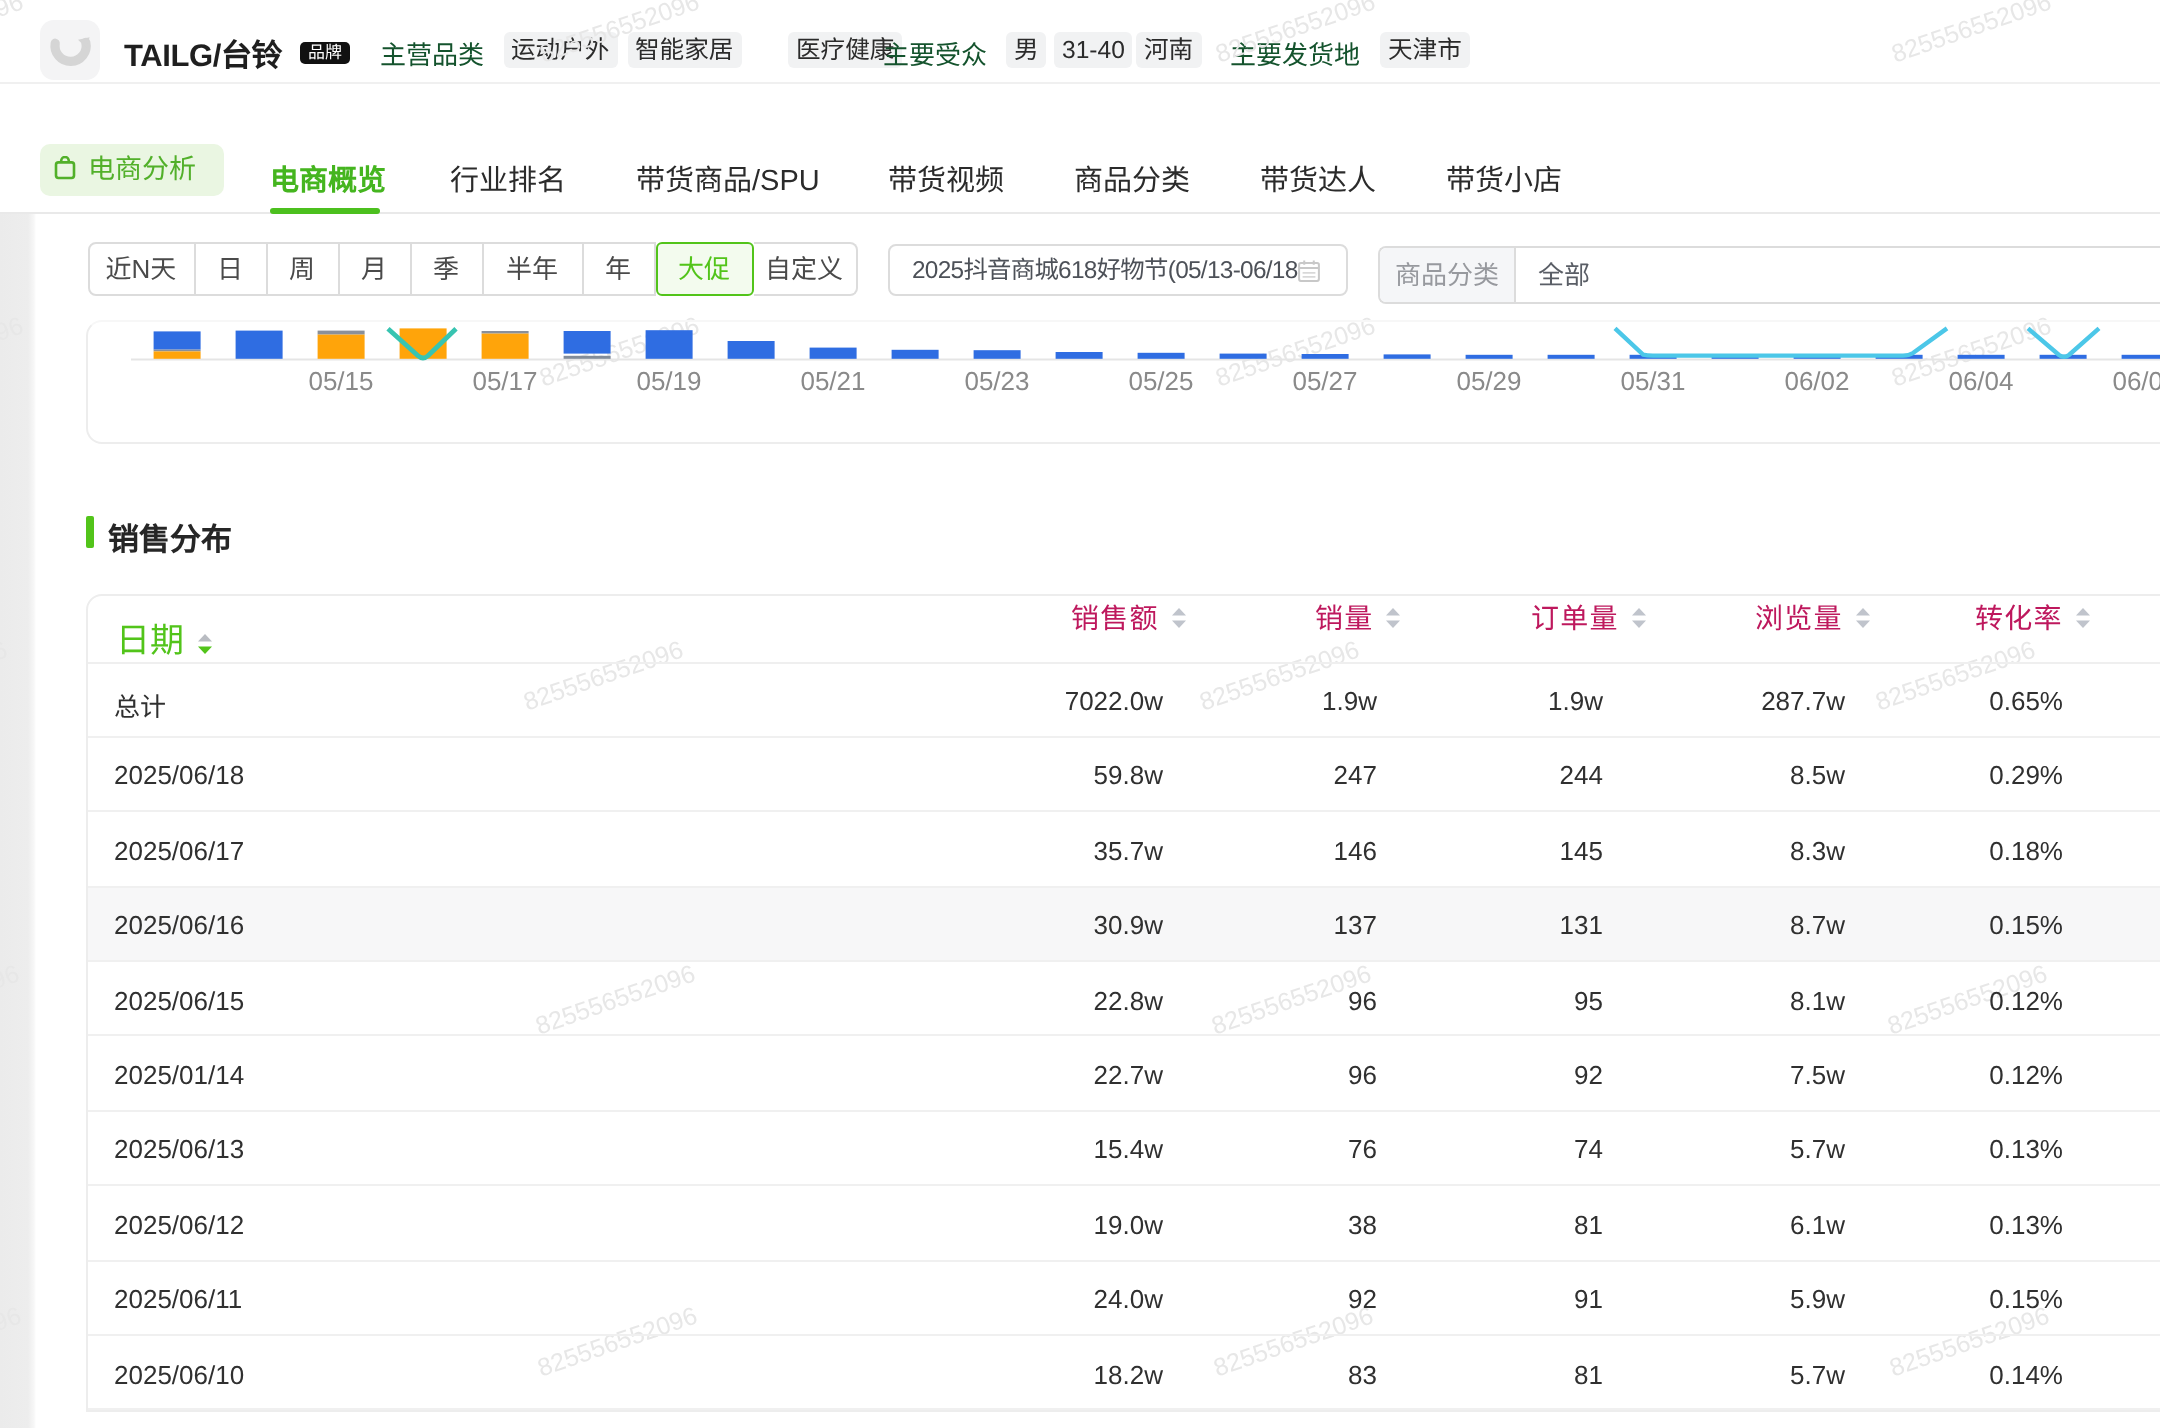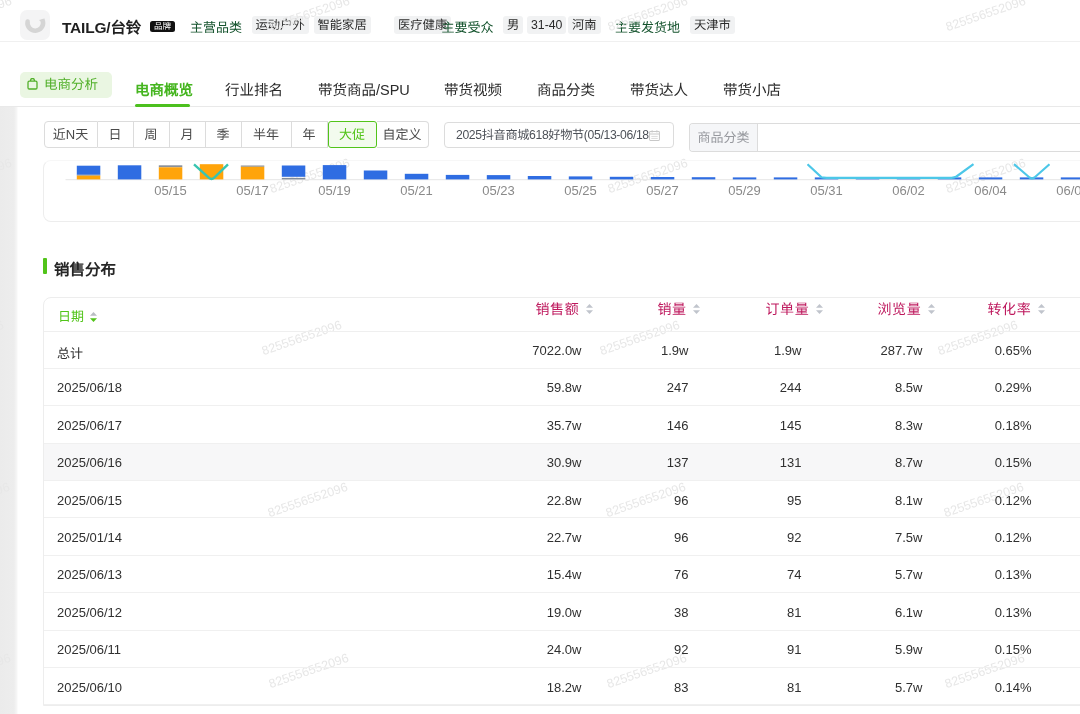--- a/index.html
+++ b/index.html
@@ -24,21 +24,21 @@
 .dsel{position:absolute;left:443.5px;top:122px;width:230px;height:25.5px;border:1px solid #dcdcdc;border-radius:4px;background:#fff;z-index:10;font-size:12.2px;color:#4d5158;line-height:25px;padding-left:11.5px;letter-spacing:-0.35px;white-space:nowrap;overflow:hidden}
 .cat{position:absolute;left:689px;top:123px;height:29px;right:0;border:1px solid #dcdcdc;border-right:none;border-radius:4px 0 0 4px;display:flex;z-index:10;overflow:hidden}
 .cat .lab{width:68px;background:#f5f6f8;color:#97999e;font-size:13px;line-height:27px;text-align:center;border-right:1px solid #dcdcdc}
 .cat .val{flex:1;background:#fff;color:#5a5e66;font-size:13px;line-height:27px;padding-left:11px}
 .chartcard{position:absolute;left:42.5px;top:160px;width:1045px;height:62px;border:1px solid #ededed;border-top-color:#f7f7f7;border-radius:8px;overflow:hidden;z-index:41}
 .sect{position:absolute;left:43px;top:257px;z-index:10}
 .sbar{position:absolute;left:0;top:0.5px;width:4px;height:16.5px;background:#52c41a;border-radius:1px}
 .stit{position:absolute;left:11px;top:0;font-size:15.5px;font-weight:bold;color:#262626;white-space:nowrap}
 .tcard{position:absolute;left:42.5px;top:296.5px;width:1045px;height:409px;border:1px solid #ededed;border-radius:8px 8px 0 0;z-index:41;overflow:hidden}
 .thead{position:relative;height:34px;border-bottom:1px solid #efefef}
-.thead .c0{position:absolute;left:14.5px;top:8.5px;font-size:13px;color:#52c41a}
+.thead .c0{position:absolute;left:14.5px;top:8.5px;font-size:17px;color:#52c41a}
 .hc{position:absolute;top:0;font-size:14px;color:#be185d;letter-spacing:.6px}
 .sic{vertical-align:-1.5px;margin-left:1px}
 .trow{position:relative;height:37.4px;border-bottom:1px solid #f0f0f0;font-size:13px;color:#303030}
 .trow.hl{background:#f7f7f8}
 .trow .c0{position:absolute;left:13.5px;top:11.5px}
 .trow .cr{position:absolute;top:11.5px}
 .cr{text-align:left}
 .thead .c0 .sic{vertical-align:-2px}
 </style></head>
 <body>
@@ -92,20 +92,21 @@
 <div class="dsel">2025抖音商城618好物节(05/13-06/18<svg width="11" height="11" viewBox="0 0 12 12" style="position:absolute;right:13px;top:7px">
       <rect x="0.6" y="1.6" width="10.8" height="9.8" rx="1" fill="none" stroke="#c8c8c8" stroke-width="1.1"></rect>
       <line x1="0.6" y1="4.4" x2="11.4" y2="4.4" stroke="#c8c8c8" stroke-width="1.1"></line>
       <line x1="3.4" y1="0.3" x2="3.4" y2="2.6" stroke="#c8c8c8" stroke-width="1.1"></line>
       <line x1="8.6" y1="0.3" x2="8.6" y2="2.6" stroke="#c8c8c8" stroke-width="1.1"></line>
       <line x1="2.5" y1="7" x2="9.5" y2="7" stroke="#d8d8d8" stroke-width="1"></line>
       <line x1="2.5" y1="9.2" x2="9.5" y2="9.2" stroke="#d8d8d8" stroke-width="1"></line>
     </svg></div>
 <div class="cat">
     <div class="lab">商品分类</div>
+    <div class="val">全部</div>
   </div>
 
 <div class="chartcard">
     <svg width="1038" height="61" viewBox="0 0 1038 61" style="position:absolute;left:0;top:0" font-family="Liberation Sans, sans-serif">
 <line x1="21.5" y1="18.7" x2="1038" y2="18.7" stroke="#e5e5e5" stroke-width="1"></line>
 <rect x="32.8" y="4.7" width="23.5" height="9.1" fill="#2f6de2"></rect>
       <rect x="32.8" y="13.8" width="23.5" height="0.9" fill="#8a9099"></rect>
       <rect x="32.8" y="14.7" width="23.5" height="3.7" fill="#ffa40a"></rect>
       <rect x="73.8" y="4.3" width="23.5" height="14.1" fill="#2f6de2"></rect>
       <rect x="114.8" y="4.3" width="23.5" height="2.0" fill="#8a9099"></rect>

